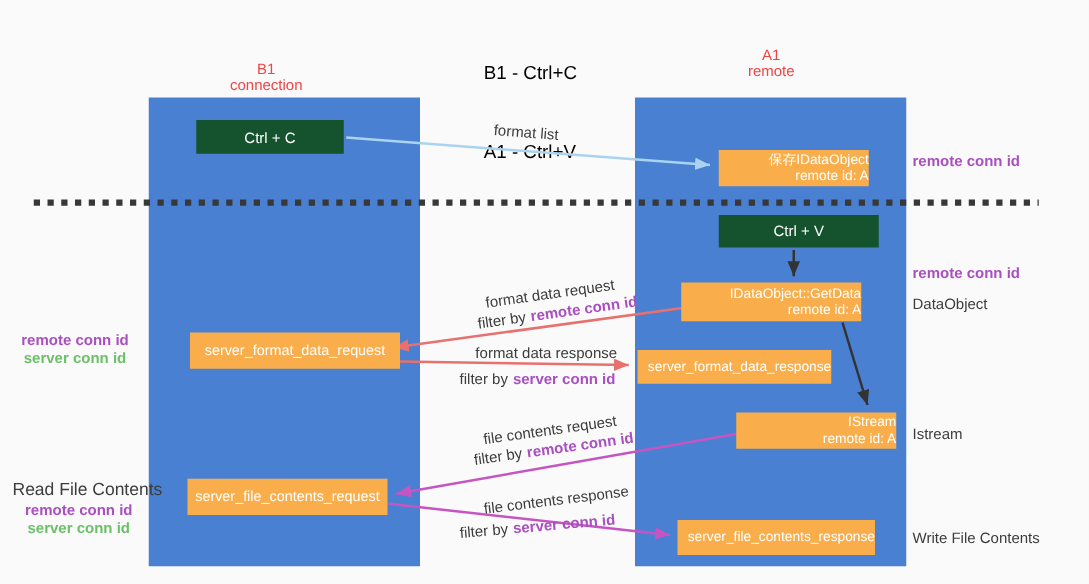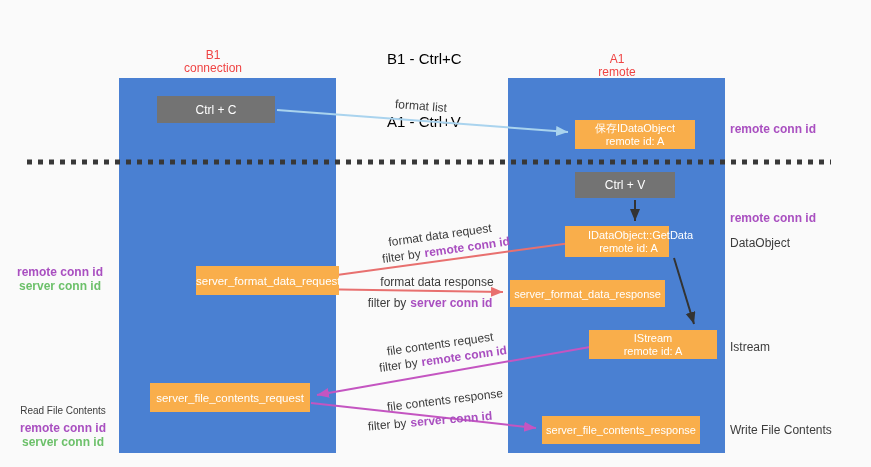--- a/index.html
+++ b/index.html
@@ -22,25 +22,25 @@
     font-size:12px;color:#ef4444;text-align:center;line-height:13px;
   }
   .column{
     background:#4a80d2;
   }
   .node{
     color:#fff;text-align:center;
     display:flex;flex-direction:column;justify-content:center;
     box-sizing:border-box;
   }
-  .node.green{background:#737373;}
+  .node.green{background:#14532d;}
   .node.orange{background:#f9ae4b;}
   .node .l1,.node .l2{display:block;line-height:13px;}
   .fs12{font-size:12px;}
-  .fs11{font-size:11px;}
+  .fs11{font-size:11px;align-items:flex-end;}
   .arrow-label{
     font-size:12px;color:#3c3c3c;text-align:center;white-space:nowrap;
   }
   .filter-label{
     font-size:12px;color:#3c3c3c;text-align:center;white-space:nowrap;
   }
   .kw-purple{color:#a94fc0;font-weight:bold;margin-left:4px;}
   .side-label{font-size:12px;color:#3c3c3c;white-space:nowrap;}
   .side-purple{font-size:12px;font-weight:bold;color:#a94fc0;white-space:nowrap;}
   .side-green{font-size:12px;font-weight:bold;color:#6cc06a;white-space:nowrap;}
@@ -54,21 +54,21 @@
 
   <div class="abs title" style="left:387px;top:6px;">
     <div>B1 - Ctrl+C</div>
     <div>A1 - Ctrl+V</div>
   </div>
 
   <div class="abs lifeline-header" style="left:163px;top:49px;width:100px;">
     <div>B1</div>
     <div>connection</div>
   </div>
-  <div class="abs lifeline-header" style="left:567px;top:53px;width:100px;">
+  <div class="abs lifeline-header" style="left:567px;top:38px;width:100px;">
     <div>A1</div>
     <div>remote</div>
   </div>
 
   <div class="abs column" style="left:119px;top:78px;width:217px;height:375px;"></div>
   <div class="abs column" style="left:508px;top:78px;width:217px;height:375px;"></div>
 
   <svg width="871" height="467">
     <defs>
       <marker id="mblue" markerWidth="7" markerHeight="6" refX="6" refY="2.5" orient="auto">
@@ -98,30 +98,30 @@
 
   <div class="abs node green fs12" style="left:157px;top:96px;width:118px;height:27px;">
     <span>Ctrl + C</span>
   </div>
 
   <div class="abs node orange fs11" style="left:575px;top:120px;width:120px;height:29px;">
     <span class="l1">保存IDataObject</span>
     <span class="l2">remote id: A</span>
   </div>
 
-  <div class="abs node green fs12" style="left:575px;top:172px;width:100px;height:26px;">
+  <div class="abs node green fs12" style="left:575px;top:172px;width:128px;height:26px;">
     <span>Ctrl + V</span>
   </div>
 
-  <div class="abs node orange fs11" style="left:565px;top:226px;width:104px;height:31px;padding-left:23px;">
+  <div class="abs node orange fs11" style="left:545px;top:226px;width:144px;height:31px;padding-left:23px;">
     <span class="l1">IDataObject::GetData</span>
     <span class="l2">remote id: A</span>
   </div>
 
-  <div class="abs node orange" style="left:152px;top:266px;width:143px;height:29px;font-size:11.5px;margin-left:44px;">
+  <div class="abs node orange" style="left:152px;top:266px;width:168px;height:29px;font-size:11.5px;">
     <span>server_format_data_request</span>
   </div>
 
   <div class="abs node orange fs11" style="left:510px;top:280px;width:155px;height:27px;">
     <span>server_format_data_response</span>
   </div>
 
   <div class="abs node orange fs11" style="left:589px;top:330px;width:128px;height:29px;">
     <span class="l1">IStream</span>
     <span class="l2">remote id: A</span>
@@ -161,18 +161,18 @@
   <div class="abs side-purple" style="left:730px;top:211px;">remote conn id</div>
   <div class="abs side-label" style="left:730px;top:236px;">DataObject</div>
   <div class="abs side-label" style="left:730px;top:340px;">Istream</div>
   <div class="abs side-label" style="left:730px;top:423px;text-align:right;">Write File Contents</div>
 
   <div class="abs left-block" style="left:14px;top:265px;width:92px;line-height:14px;">
     <div class="side-purple">remote conn id</div>
     <div class="side-green">server conn id</div>
   </div>
   <div class="abs left-block" style="left:10px;top:384px;width:106px;line-height:14px;">
-    <div class="side-label" style="font-size:10px;margin-bottom:3px;margin-top:20px;">Read File Contents</div>
+    <div class="side-label" style="font-size:14px;margin-bottom:3px;">Read File Contents</div>
     <div class="side-purple">remote conn id</div>
     <div class="side-green">server conn id</div>
   </div>
 
 </div>
 
 </body></html>

